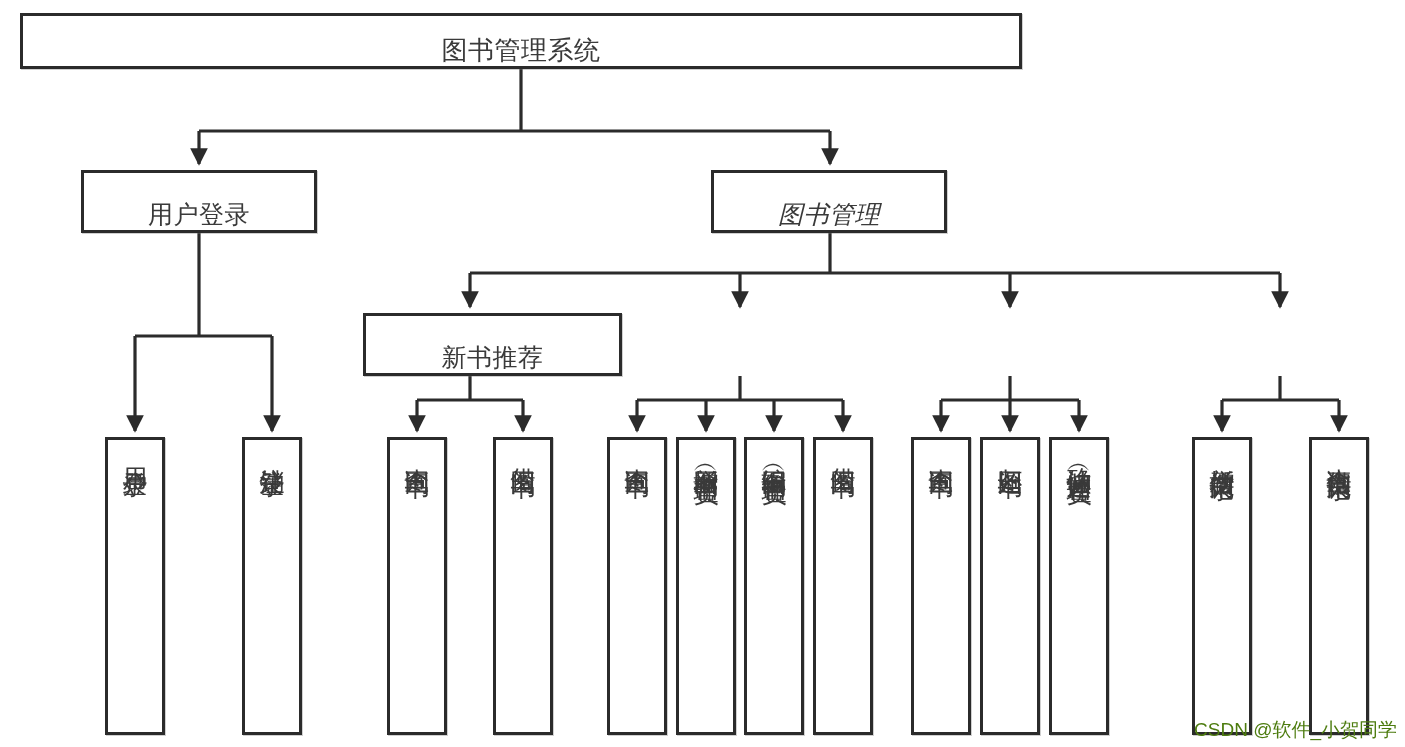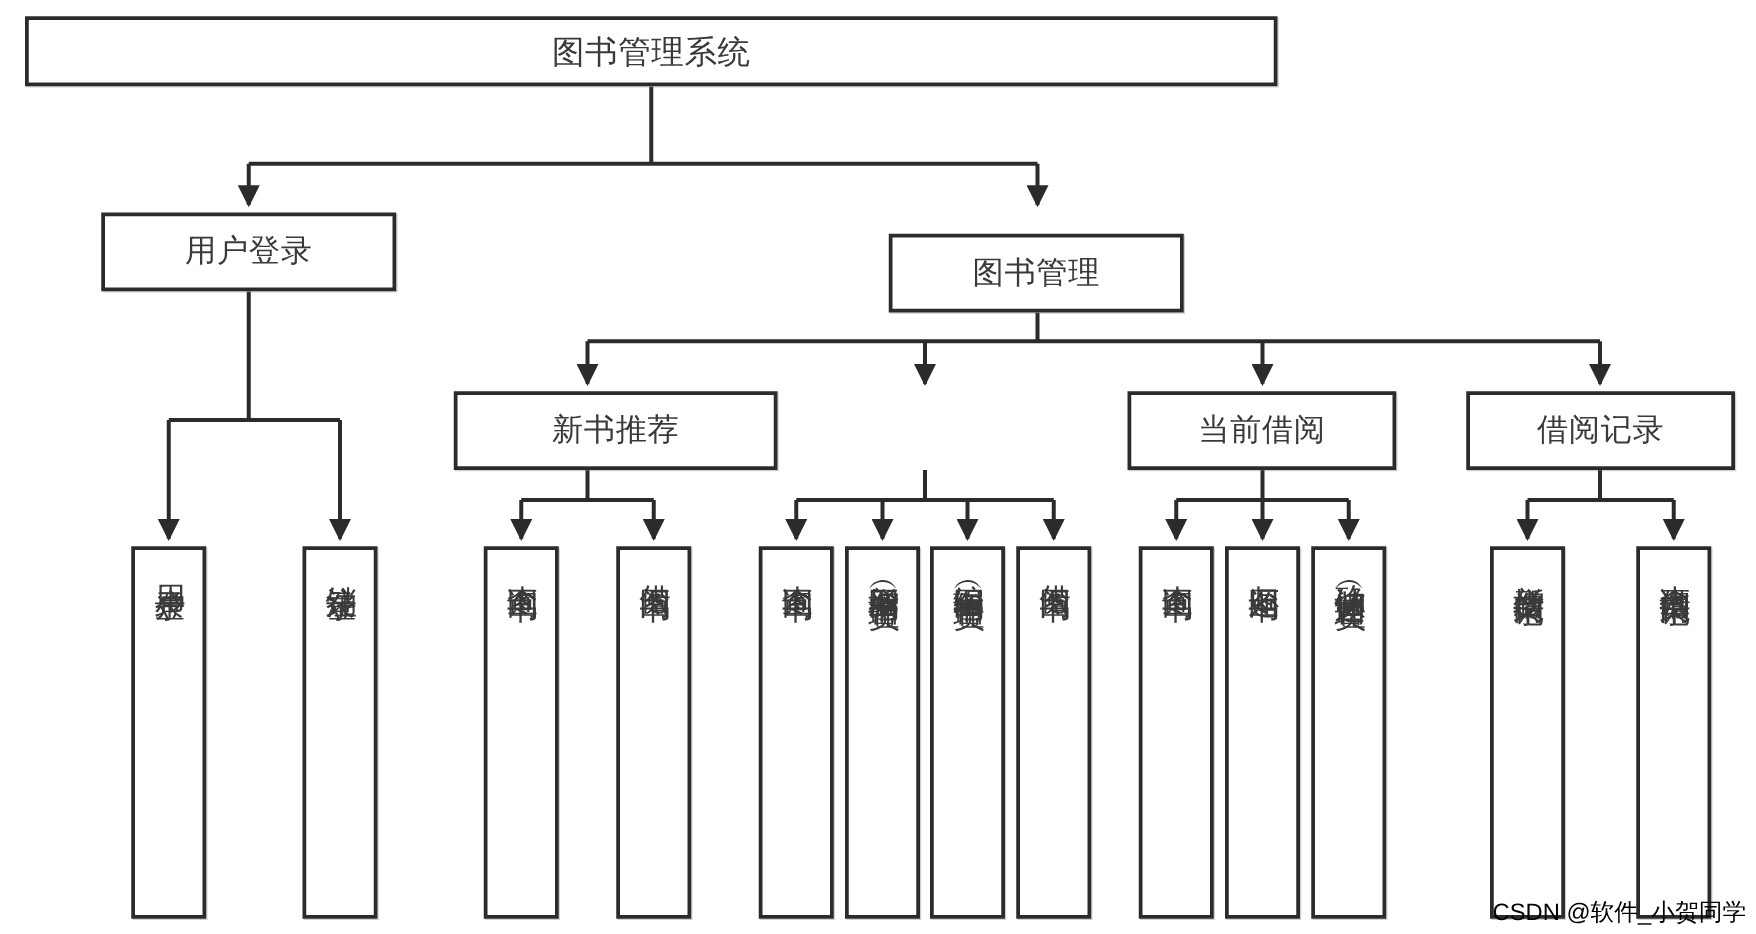--- a/index.html
+++ b/index.html
@@ -25,21 +25,21 @@
     width: 1405px;
     height: 747px;
     pointer-events: none;
   }
   .node {
     position: absolute;
     box-sizing: border-box;
     border: 3px solid #2b2b2b;
     background: #ffffff;
     display: flex;
-    align-items: center;
+    align-items: flex-end;
     justify-content: center;
     color: #3a3a3a;
     box-shadow: 1px 1px 0 rgba(120,120,120,0.35);
   }
   .node .lbl {
     display: block;
     text-align: center;
     line-height: 1.25;
     letter-spacing: 0.5px;
   }
@@ -61,21 +61,21 @@
     line-height: 1.08;
     letter-spacing: 2px;
     white-space: nowrap;
     max-height: 100%;
   }
   .watermark {
     position: absolute;
     right: 8px;
     bottom: 4px;
     font-size: 19px;
-    color: #000000;
+    color: #4d7c0f;
     white-space: nowrap;
     user-select: none;
     margin-left: 28px;
   }
 </style>
 </head>
 <body>
 
 <div id="diagram-canvas">
 
@@ -130,36 +130,30 @@
   </svg>
 
   <div class="node h root" style="left:20px; top:13px; width:1002px; height:56px;">
     <span class="lbl">图书管理系统</span>
   </div>
 
   <div class="node h" style="left:81px; top:170px; width:236px; height:63px;">
     <span class="lbl">用户登录</span>
   </div>
 
-  <div class="node h" style="left:711px; top:187px; width:236px; height:63px;">
+  <div class="node h" style="left:711px; top:170px; width:236px; height:63px;font-style:italic;">
     <span class="lbl">图书管理</span>
   </div>
 
   <div class="node h" style="left:363px; top:313px; width:259px; height:63px;">
     <span class="lbl">新书推荐</span>
   </div>
 
 
-  <div class="node h" style="left:902px; top:313px; width:215px; height:63px;">
-    <span class="lbl">当前借阅</span>
-  </div>
-
-  <div class="node h" style="left:1173px; top:313px; width:215px; height:63px;">
-    <span class="lbl">借阅记录</span>
-  </div>
+
 
   <div class="node v" style="left:105px; top:437px; width:60px; height:298px;">
     <span class="lbl">用户登录</span>
   </div>
 
   <div class="node v" style="left:242px; top:437px; width:60px; height:298px;">
     <span class="lbl">注销登录</span>
   </div>
 
   <div class="node v" style="left:387px; top:437px; width:60px; height:298px;">

